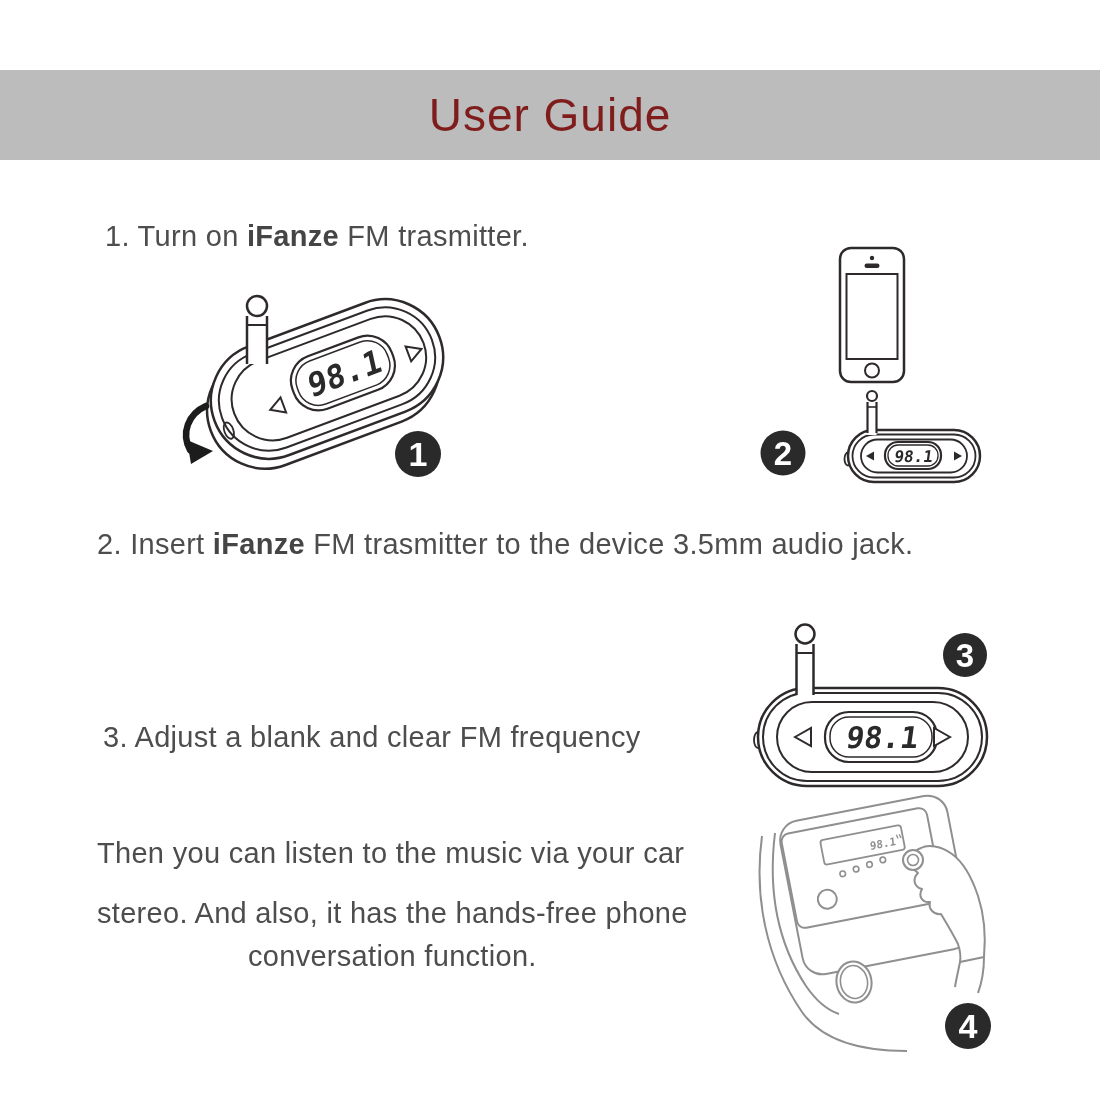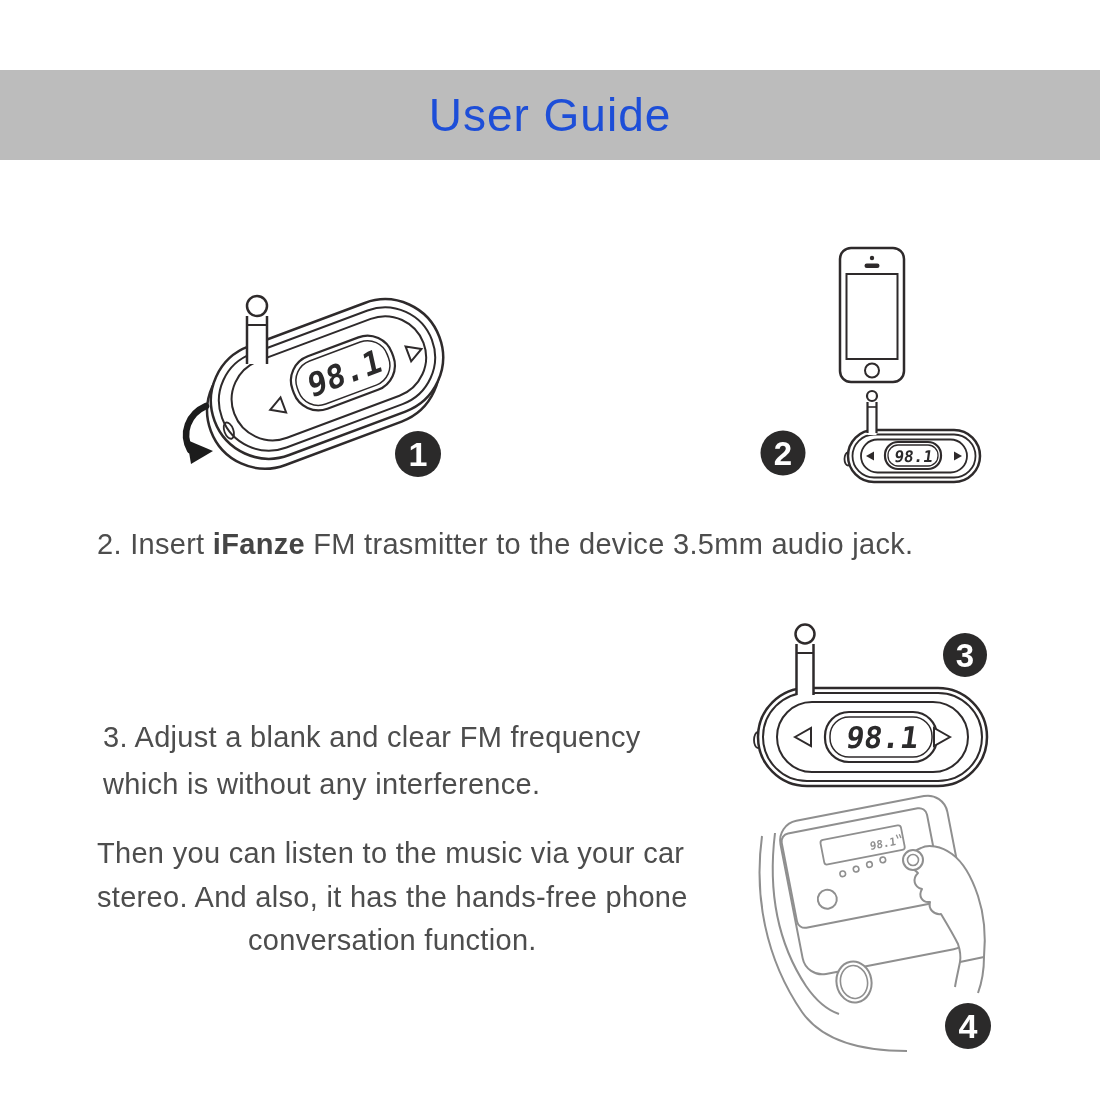--- a/index.html
+++ b/index.html
@@ -1,38 +1,41 @@
 <!DOCTYPE html>
 <html><head>
 <meta charset="utf-8">
 <style>
   html,body{margin:0;padding:0;background:#ffffff;}
   #page{position:relative;width:1100px;height:1100px;background:#ffffff;overflow:hidden;
         font-family:"Liberation Sans",sans-serif;}
   #header-bar{position:absolute;left:0;top:70px;width:1100px;height:90px;background:#bcbcbc;
               display:flex;align-items:center;justify-content:center;}
-  #header-bar .title{font-size:46px;color:#1d4ed8;letter-spacing:1px;}
+  #header-bar .title{font-size:46px;color:#7f1d1d;letter-spacing:1px;}
   .step-text{position:absolute;font-size:29px;color:#4d4d4d;letter-spacing:.3px;white-space:nowrap;}
   .step-text .brand{font-weight:700;color:#454545;}
   .multiline div{line-height:45px;}
   svg{position:absolute;overflow:visible;}
   .dk{stroke:#2e2a2b;}
   .lt{stroke:#8f8f8f;}
   text.badge-num{fill:#ffffff;font-family:"Liberation Sans",sans-serif;font-weight:bold;}
   text.seg{font-family:"DejaVu Sans Mono",monospace;font-weight:bold;fill:#2b2a2b;}
 </style>
 </head>
 <body>
 
 <div id="page">
 
   <div id="header-bar">
     <span class="title">User Guide</span>
   </div>
 
+  <div class="step-text" style="left:105px;top:220px;">
+    <span>1. Turn on </span><span class="brand">iFanze</span><span> FM trasmitter.</span>
+  </div>
 
   <svg style="left:150px;top:270px;" width="350" height="230" viewBox="0 0 350 230">
 
     <g transform="translate(177,109) rotate(-20.5)">
       <rect x="-127" y="-50" width="240" height="116" rx="58" fill="#fff" class="dk" stroke-width="2.5"></rect>
       <ellipse cx="-113" cy="6" rx="4.5" ry="8.5" fill="#fff" class="dk" stroke-width="1.8"></ellipse>
       <rect x="-120" y="-58" width="240" height="116" rx="58" fill="#fff" class="dk" stroke-width="2.5"></rect>
       <ellipse cx="-110" cy="14" rx="4.5" ry="8.5" fill="#fff" class="dk" stroke-width="1.8"></ellipse>
       <rect x="-112" y="-50" width="224" height="100" rx="50" fill="none" class="dk" stroke-width="2"></rect>
       <rect x="-99" y="-41" width="202" height="82" rx="41" fill="none" class="dk" stroke-width="2"></rect>
@@ -101,21 +104,20 @@
       <text x="43" y="218" dy="0.36em" text-anchor="middle" font-size="33" class="badge-num">2</text>
     </g>
   </svg>
 
   <div class="step-text" style="left:97px;top:528px;">
     <span>2. Insert </span><span class="brand">iFanze</span><span> FM trasmitter to the device 3.5mm audio jack.</span>
   </div>
 
   <div class="step-text multiline" style="left:103px;top:666px;line-height:47px;">
     <div style="line-height:47px;margin-top:48px;">3. Adjust a blank and clear FM frequency</div>
-    <div style="line-height:47px;">which is without any interference.</div>
   </div>
 
   <svg style="left:730px;top:600px;" width="290" height="200" viewBox="0 0 290 200">
     <ellipse cx="28" cy="140" rx="4" ry="8" fill="#fff" class="dk" stroke-width="1.8"></ellipse>
     <rect x="28" y="88" width="229" height="98" rx="49" fill="#fff" class="dk" stroke-width="2.5"></rect>
     <rect x="33" y="93" width="219" height="88" rx="44" fill="none" class="dk" stroke-width="2"></rect>
     <rect x="47" y="102" width="191" height="70" rx="35" fill="none" class="dk" stroke-width="2"></rect>
 
     <g>
       <rect x="66.5" y="42" width="17" height="53" fill="#fff" stroke="none"></rect>
@@ -133,21 +135,21 @@
     <polygon points="220,137 204,128 204,146" fill="#fff" class="dk" stroke-width="2"></polygon>
 
     <g>
       <circle cx="235" cy="55" r="22" fill="#2b2a2a"></circle>
       <text x="235" y="55" dy="0.36em" text-anchor="middle" font-size="33" class="badge-num">3</text>
     </g>
   </svg>
 
   <div class="step-text multiline" style="left:97px;top:832px;">
     <div style="line-height:43.5px;">Then you can listen to the music via your car</div>
-    <div style="line-height:43.5px;">stereo. And also, it has the hands-free phone</div>
+    <div style="line-height:43.5px;margin-top:16px;">stereo. And also, it has the hands-free phone</div>
     <div style="line-height:43.5px;text-align:center;">conversation function.</div>
   </div>
 
   <svg style="left:725px;top:790px;" width="310" height="300" viewBox="0 0 310 300">
 
     <path d="M 37,46 C 29,105 40,168 77,222 C 98,252 138,261 182,261" fill="none" class="lt" stroke-width="2"></path>
     <path d="M 50,43 C 43,100 52,152 81,196 C 92,212 102,220 114,224" fill="none" class="lt" stroke-width="2"></path>
 
     <g transform="translate(150,95) rotate(-11)">
       <rect x="-85" y="-78" width="170" height="156" rx="20" fill="#fff" class="lt" stroke-width="2"></rect>

